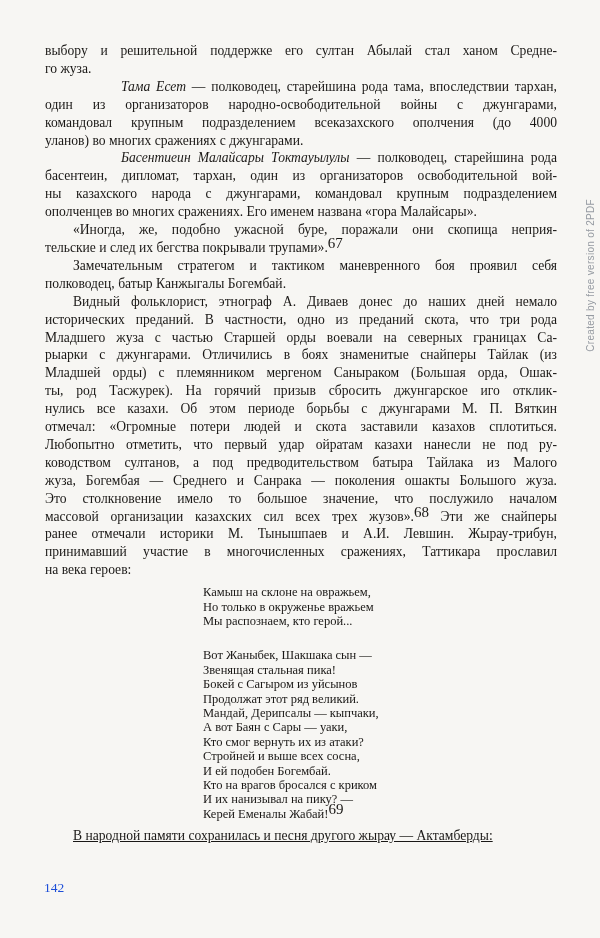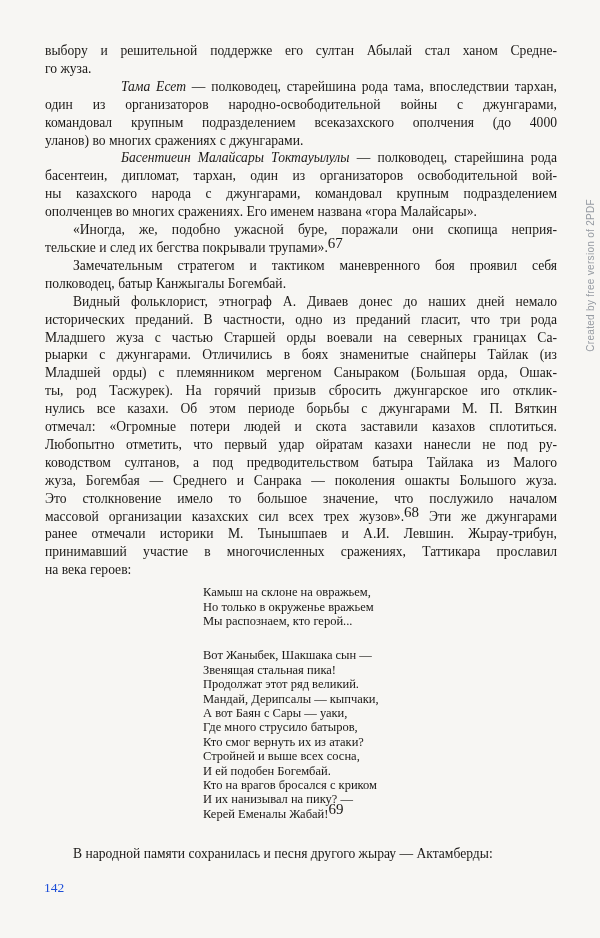--- a/index.html
+++ b/index.html
@@ -25,21 +25,21 @@
   .it{font-style:italic;margin-left:48px;}
   .sup{font-size:15px;vertical-align:4px;line-height:0;}
   .poem{margin-top:6px;margin-left:158px;}
   .stanza .line{
     font-size:12.5px;
     line-height:14.4px;
     text-align:center;
     text-align-last:left;
   }
   .stanza + .stanza{margin-top:20px;}
-  .para.closing{margin-top:24px;}
+  .para.closing{margin-top:6px;text-decoration:underline;}
   .page-number{
     position:absolute;left:44px;top:880px;
     font-size:13.5px;color:#1d4ed8;
   }
   .watermark{
     position:absolute;right:4px;top:199px;
     writing-mode:vertical-rl;
     transform:rotate(180deg);
     font-family:"Liberation Sans", sans-serif;
     font-size:10px;
@@ -71,50 +71,50 @@
     <div class="para">
         <div class="line first indented"><span>«Иногда, же, подобно ужасной буре, поражали они скопища неприя-</span></div>
         <div class="line last"><span>тельские и след их бегства покрывали трупами».</span><span class="sup">67</span></div>
       </div>
     <div class="para">
         <div class="line first indented"><span>Замечательным стратегом и тактиком маневренного боя проявил себя</span></div>
         <div class="line last"><span>полководец, батыр Канжыгалы Богембай.</span></div>
       </div>
     <div class="para">
         <div class="line first indented"><span>Видный фольклорист, этнограф А. Диваев донес до наших дней немало</span></div>
-        <div class="line"><span>исторических преданий. В частности, одно из преданий гласит, что три рода</span></div>
+        <div class="line"><span>исторических преданий. В частности, одно из преданий скота, что три рода</span></div>
         <div class="line"><span>Младшего жуза с частью Старшей орды воевали на северных границах Са-</span></div>
         <div class="line"><span>рыарки с джунгарами. Отличились в боях знаменитые снайперы Тайлак (из</span></div>
         <div class="line"><span>Младшей орды) с племянником мергеном Саныраком (Большая орда, Ошак-</span></div>
         <div class="line"><span>ты, род Тасжурек). На горячий призыв сбросить джунгарское иго отклик-</span></div>
         <div class="line"><span>нулись все казахи. Об этом периоде борьбы с джунгарами М. П. Вяткин</span></div>
         <div class="line"><span>отмечал: «Огромные потери людей и скота заставили казахов сплотиться.</span></div>
         <div class="line"><span>Любопытно отметить, что первый удар ойратам казахи нанесли не под ру-</span></div>
         <div class="line"><span>ководством султанов, а под предводительством батыра Тайлака из Малого</span></div>
         <div class="line"><span>жуза, Богембая — Среднего и Санрака — поколения ошакты Большого жуза.</span></div>
         <div class="line"><span>Это столкновение имело то большое значение, что послужило началом</span></div>
-        <div class="line"><span>массовой организации казахских сил всех трех жузов».</span><span class="sup">68</span><span> Эти же джунгарами</span></div>
+        <div class="line"><span>массовой организации казахских сил всех трех жузов».</span><span class="sup">68</span><span> Эти же снайперы</span></div>
         <div class="line"><span>ранее отмечали историки М. Тынышпаев и А.И. Левшин. Жырау-трибун,</span></div>
         <div class="line"><span>принимавший участие в многочисленных сражениях, Таттикара прославил</span></div>
         <div class="line last"><span>на века героев:</span></div>
       </div>
 
     <div class="poem">
       <div class="stanza">
           <div class="line first"><span>Камыш на склоне на овражьем,</span></div>
           <div class="line"><span>Но только в окруженье вражьем</span></div>
           <div class="line last"><span>Мы распознаем, кто герой...</span></div>
         </div>
       <div class="stanza">
           <div class="line first"><span>Вот Жаныбек, Шакшака сын —</span></div>
           <div class="line"><span>Звенящая стальная пика!</span></div>
+          <div class="line"><span>Бокей с Сагыром из уйсынов</span></div>
           <div class="line"><span>Продолжат этот ряд великий.</span></div>
           <div class="line"><span>Мандай, Дерипсалы — кыпчаки,</span></div>
           <div class="line"><span>А вот Баян с Сары — уаки,</span></div>
-          <div class="line"><span>Где много струсило батыров,</span></div>
           <div class="line"><span>Кто смог вернуть их из атаки?</span></div>
           <div class="line"><span>Стройней и выше всех сосна,</span></div>
           <div class="line"><span>И ей подобен Богембай.</span></div>
           <div class="line"><span>Кто на врагов бросался с криком</span></div>
           <div class="line"><span>И их нанизывал на пику? —</span></div>
           <div class="line last"><span>Керей Еменалы Жабай!</span><span class="sup">69</span></div>
         </div>
     </div>
 
     <div class="para closing">

